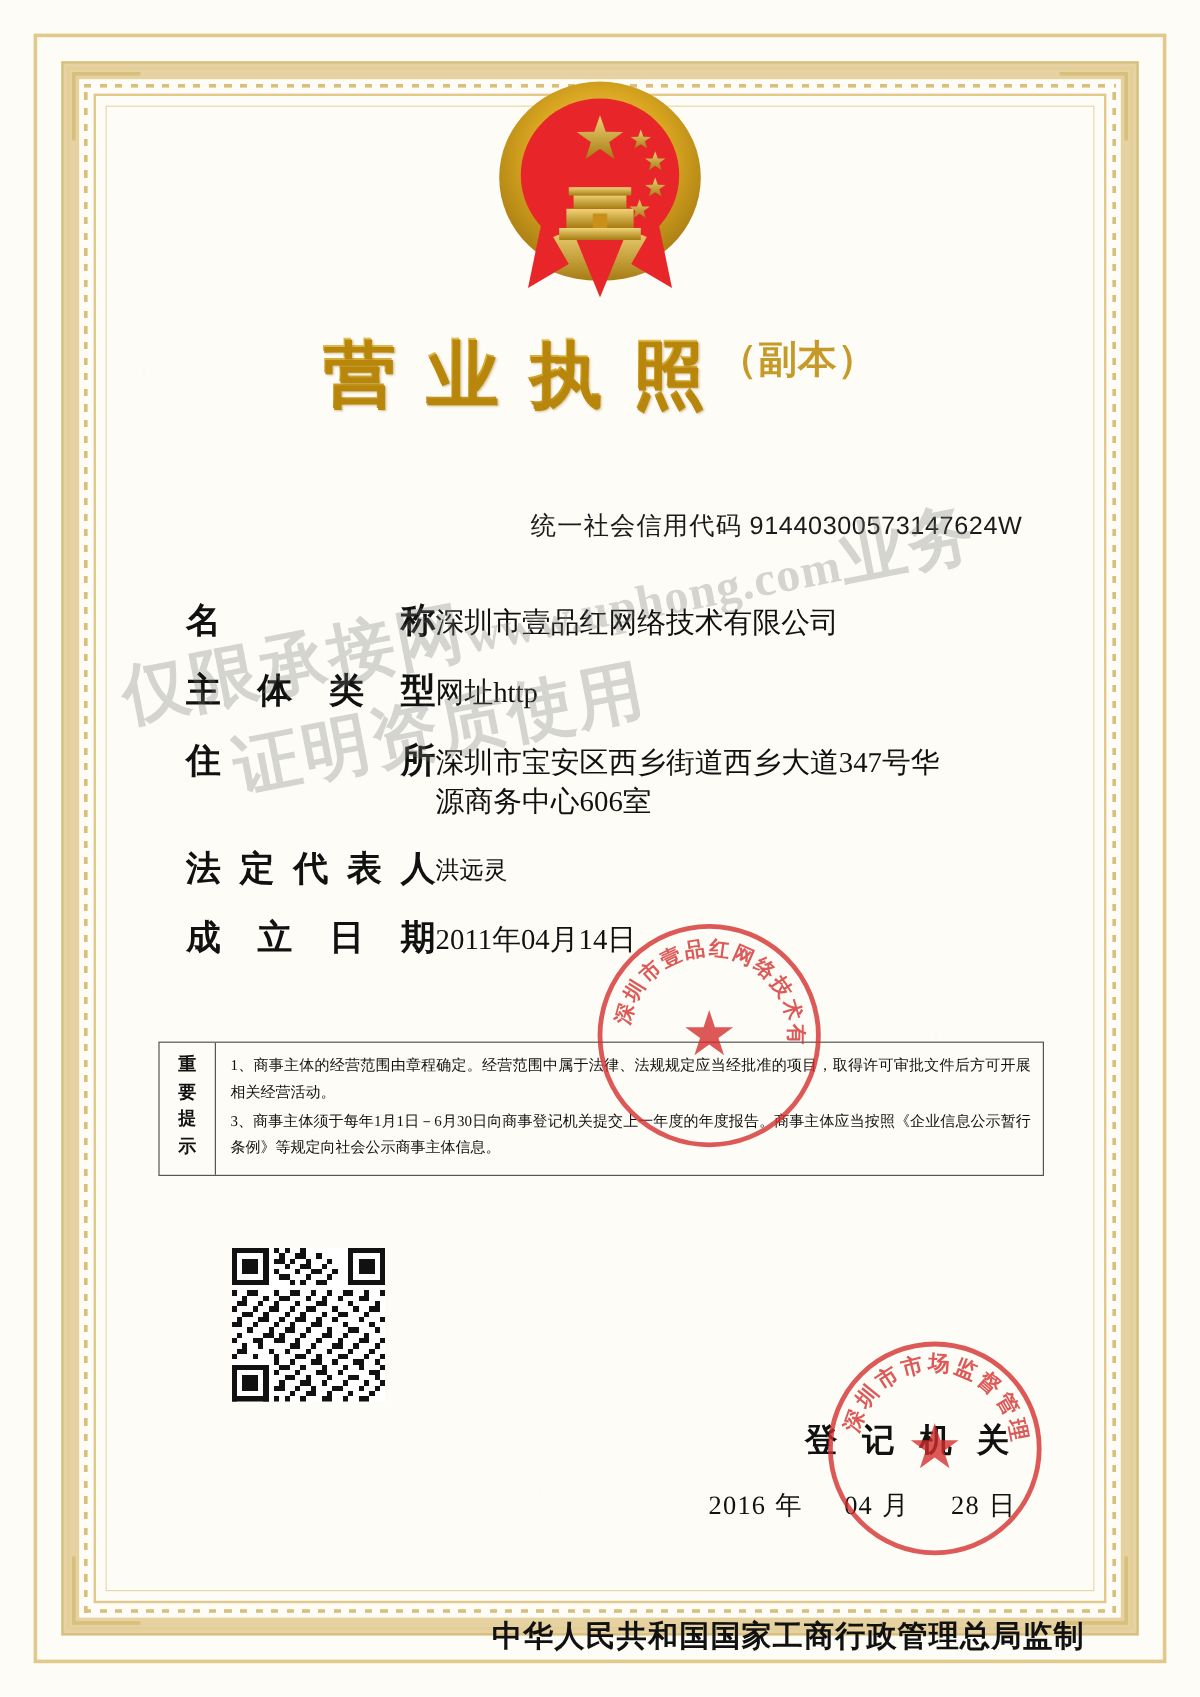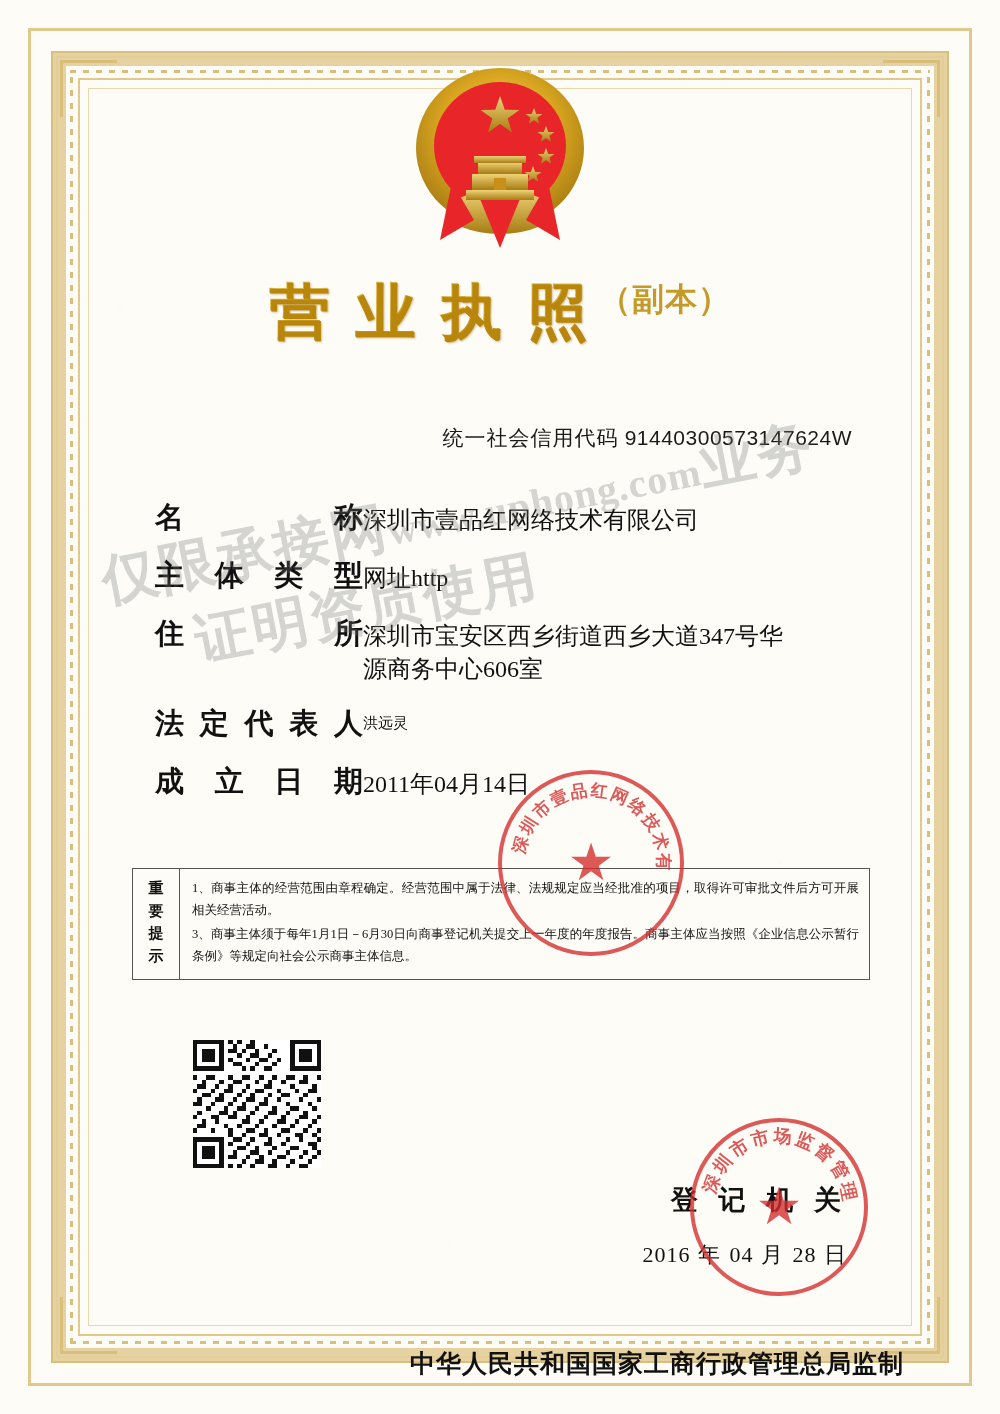--- a/index.html
+++ b/index.html
@@ -162,21 +162,21 @@
   }
   .field-label span { display: inline-block; }
   .field-value {
     font-size: 24px;
     color: #111;
     line-height: 1.38;
     padding-top: 6px;
     max-width: 430px;
   }
   .field-value.small {
-    font-size: 15px;
+    font-size: 20px;
     padding-top: 9px;
   }
 
   
   .notice {
     position: absolute;
     left: 132px;
     top: 868px;
     width: 738px;
     border: 1px solid #555;
@@ -227,21 +227,21 @@
     letter-spacing: 7px;
     color: #111;
     margin-bottom: 22px;
     text-align: right;
   }
   .registry-date {
     font-size: 22px;
     color: #111;
     letter-spacing: 2px;
   }
-  .registry-date .num { letter-spacing: 1px; }
+  .registry-date .num { letter-spacing: 1px; margin-left: 26px; }
 
   
   .footer {
     position: absolute;
     right: 96px;
     bottom: 34px;
     font-size: 25px;
     color: #111;
     letter-spacing: 1px;
     font-weight: bold;

